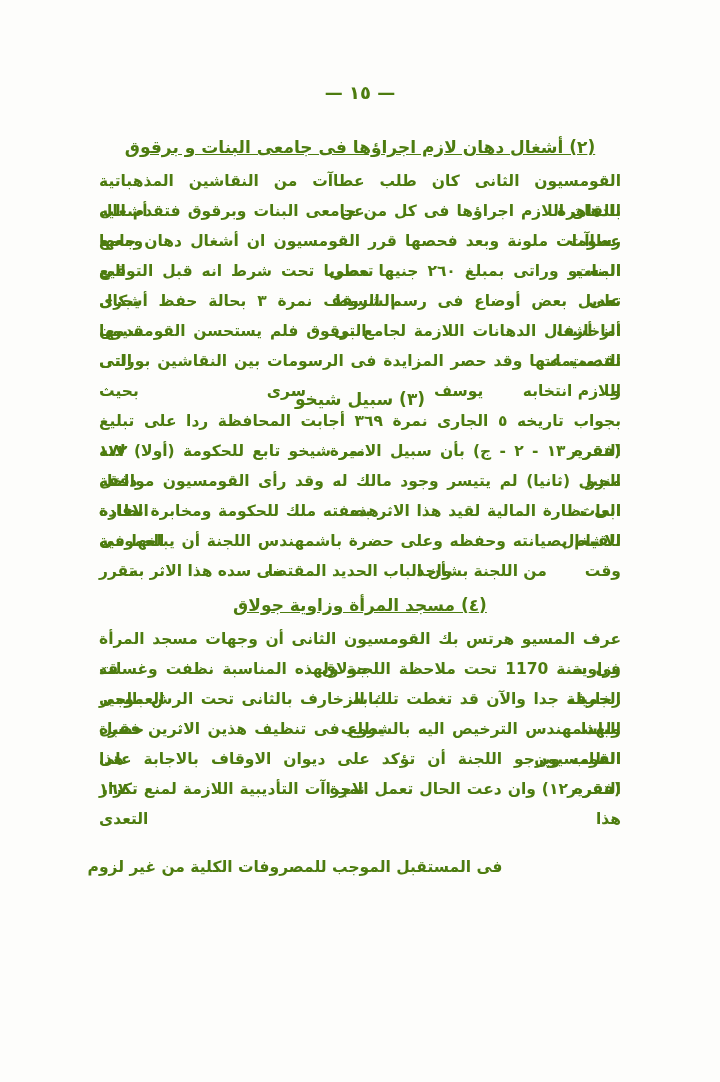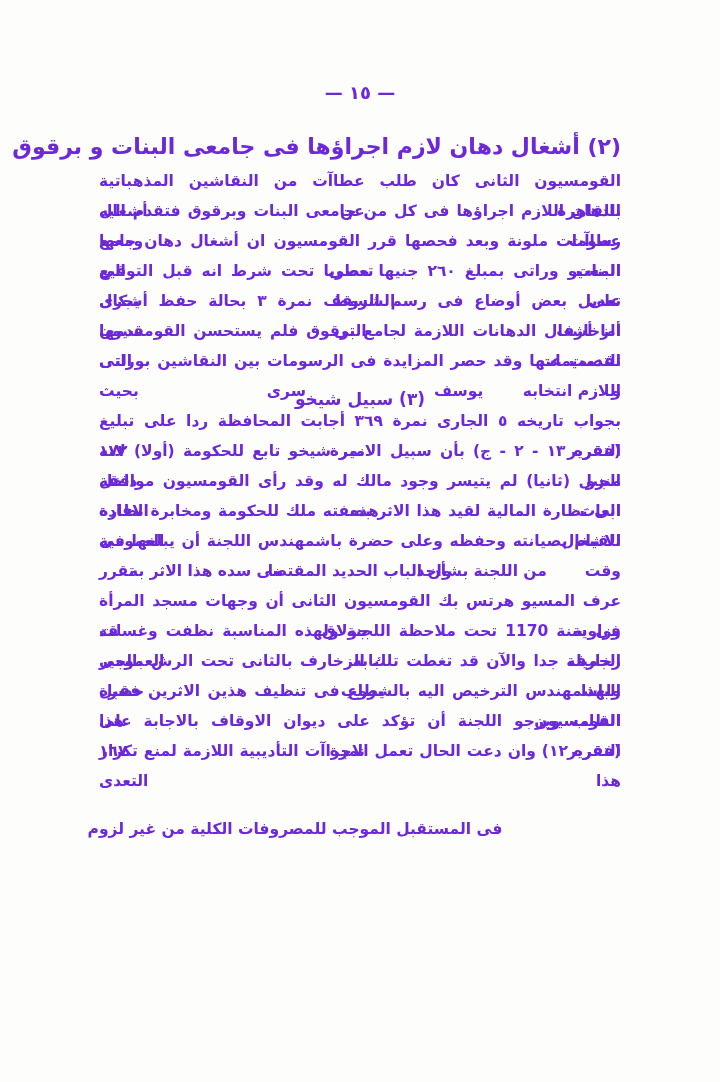--- a/index.html
+++ b/index.html
@@ -7,21 +7,21 @@
     padding: 0;
     background: #fdfdfb;
   }
   .page {
     position: relative;
     width: 720px;
     height: 878px;
     background: #fdfdfb;
     overflow: hidden;
     font-family: "DejaVu Sans", sans-serif;
-    color: #6d28d9;
+    color: #4d7c0f;
   }
   .page-number {
     position: absolute;
     top: 82px;
     left: 0;
     width: 100%;
     text-align: center;
     font-size: 18px;
     font-weight: bold;
     letter-spacing: 3px;
@@ -31,23 +31,24 @@
     top: 128px;
     right: 99px;
     width: 522px;
     direction: rtl;
     text-align: right;
   }
   .heading {
     height: 38px;
     line-height: 38px;
     text-align: center;
-    font-size: 22px;
+    font-size: 17px;
     font-weight: bold;
     white-space: nowrap;
+    text-decoration: underline;
   }
   .line {
     height: 30px;
     line-height: 30px;
     font-size: 15.5px;
     font-weight: bold;
     text-align: justify;
     text-align-last: justify;
   }
   .line.center {
@@ -94,20 +95,21 @@
       <span class="inline-heading">(٣) سبيل شيخو</span>
     </div>
 
     <div class="line">بجواب تاريخه ٥ الجارى نمرة ٣٦٩ أجابت المحافظة ردا على تبليغ التقرير نمرة ١٧٢</div>
     <div class="line">(فقره ١٣ - ٢ - ج) بأن سبيل الامير شيخو تابع للحكومة (أولا) لانه منزو داخل</div>
     <div class="line">الجبل (ثانيا) لم يتيسر وجود مالك له وقد رأى القومسيون موافقة ابعاث هذه الافادة</div>
     <div class="line">الى نظارة المالية لقيد هذا الاثر بصفته ملك للحكومة ومخابرة نظارة الاشغال العمومية</div>
     <div class="line">للقيام بصيانته وحفظه وعلى حضرة باشمهندس اللجنة أن يبلغها فى وقت واحد ما تقرر</div>
     <div class="line center shift-sm">من اللجنة بشأن الباب الحديد المقتضى سده هذا الاثر به</div>
 
+    <div class="heading">(٤) مسجد المرأة وزاوية جولاق</div>
     <div class="line">عرف المسيو هرتس بك القومسيون الثانى أن وجهات مسجد المرأة وزاوية جولاق قد</div>
     <div class="line">فى سنة 1170 تحت ملاحظة اللجنة ولهذه المناسبة نظفت وغسلت زخارف بابه العمومى</div>
     <div class="line">الجميلة جدا والآن قد تغطت تلك الزخارف بالثانى تحت الرش بالجير ولهذا يطلب حضرة</div>
     <div class="line">الباشمهندس الترخيص اليه بالشروع فى تنظيف هذين الاثرين فقبل القومسيون هذا</div>
     <div class="line">الطلب ويرجو اللجنة أن تؤكد على ديوان الاوقاف بالاجابة على التقرير نمرة ١٦٧</div>
     <div class="line">(فقره ١٢) وان دعت الحال تعمل الاجراآت التأديبية اللازمة لمنع تكرار هذا التعدى</div>
     <div class="line center shift-lg">فى المستقبل الموجب للمصروفات الكلية من غير لزوم</div>
 
   </div>
 </div>

